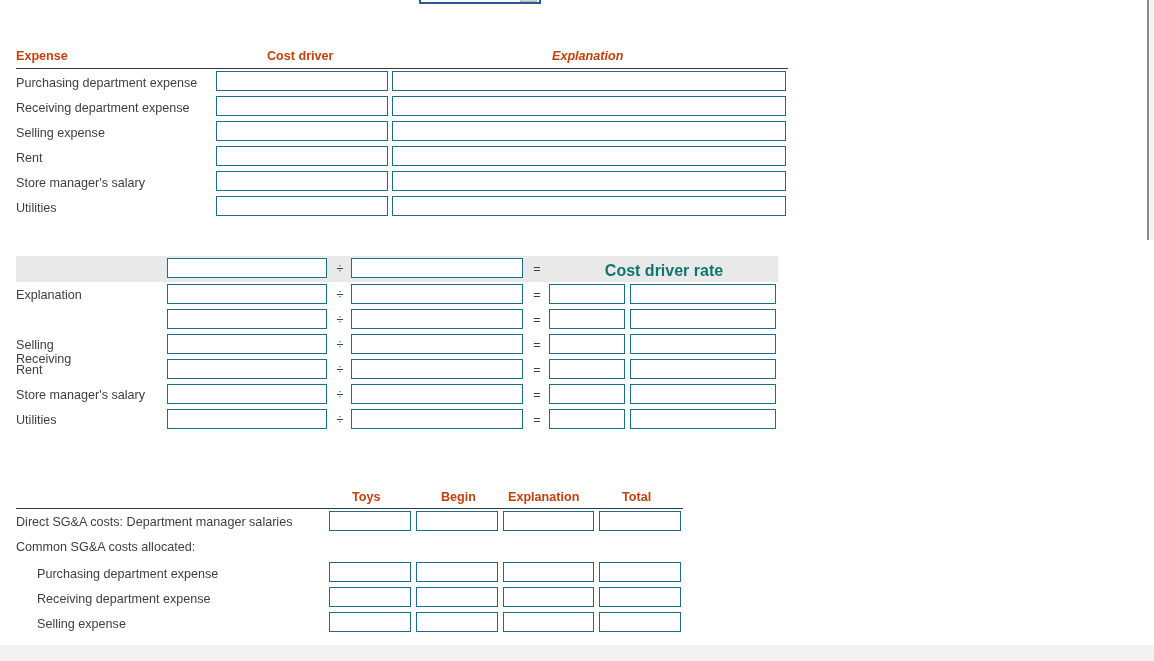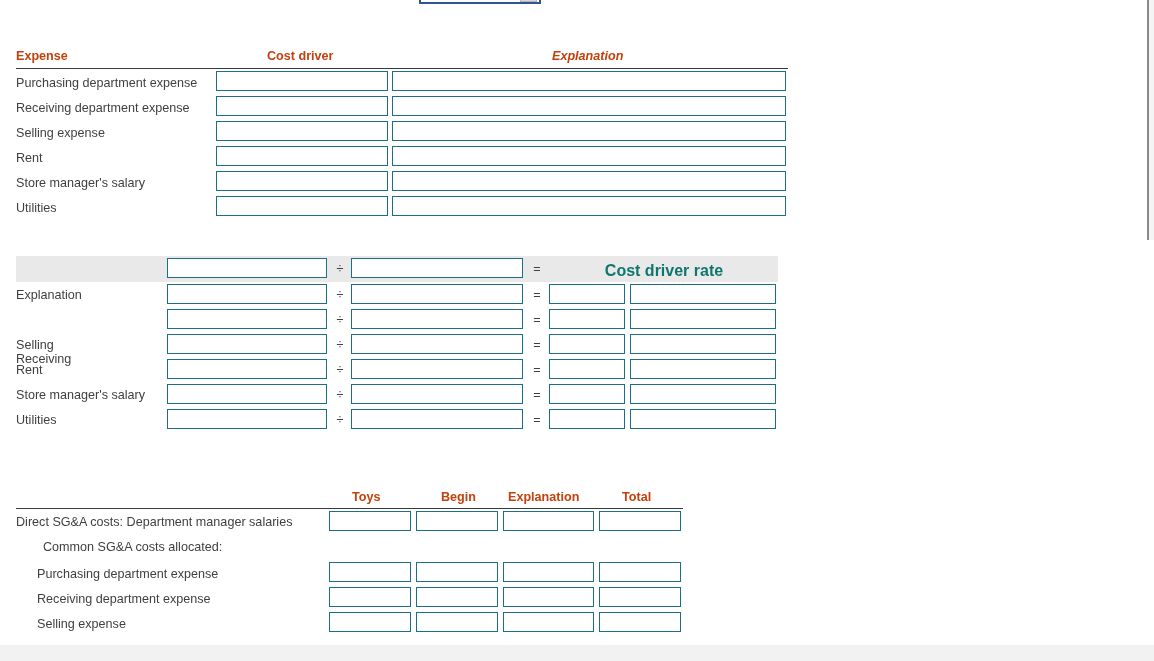--- a/index.html
+++ b/index.html
@@ -247,21 +247,21 @@
     <div class="col-head" style="left:508px; top:490px;">Explanation</div>
     <div class="col-head" style="left:622px; top:490px;text-align:center;">Total</div>
     <div class="rule" style="left:16px; top:508px; width:667px;"></div>
 
     <div class="rowlabel" style="left:16px; top:515px;text-align:right;">Direct SG&amp;A costs: Department manager salaries</div>
     <input class="ibox" style="left: 329px; top: 511px; width: 82px; height: 20px;" value="">
     <input class="ibox" style="left: 416px; top: 511px; width: 82px; height: 20px;" value="">
     <input class="ibox" style="left: 503px; top: 511px; width: 91px; height: 20px;" value="">
     <input class="ibox" style="left: 599px; top: 511px; width: 82px; height: 20px;" value="">
 
-    <div class="rowlabel" style="left:16px; top:540px;margin-left:27px;">Common SG&amp;A costs allocated:</div>
+    <div class="rowlabel" style="left:16px; top:540px;">Common SG&amp;A costs allocated:</div>
 
     <div class="rowlabel" style="left:37px; top:567px;">Purchasing department expense</div>
     <input class="ibox" style="left: 329px; top: 562px; width: 82px; height: 20px;" value="">
     <input class="ibox" style="left: 416px; top: 562px; width: 82px; height: 20px;" value="">
     <input class="ibox" style="left: 503px; top: 562px; width: 91px; height: 20px;" value="">
     <input class="ibox" style="left: 599px; top: 562px; width: 82px; height: 20px;" value="">
 
     <div class="rowlabel" style="left:37px; top:592px;">Receiving department expense</div>
     <input class="ibox" style="left: 329px; top: 587px; width: 82px; height: 20px;" value="">
     <input class="ibox" style="left: 416px; top: 587px; width: 82px; height: 20px;" value="">

